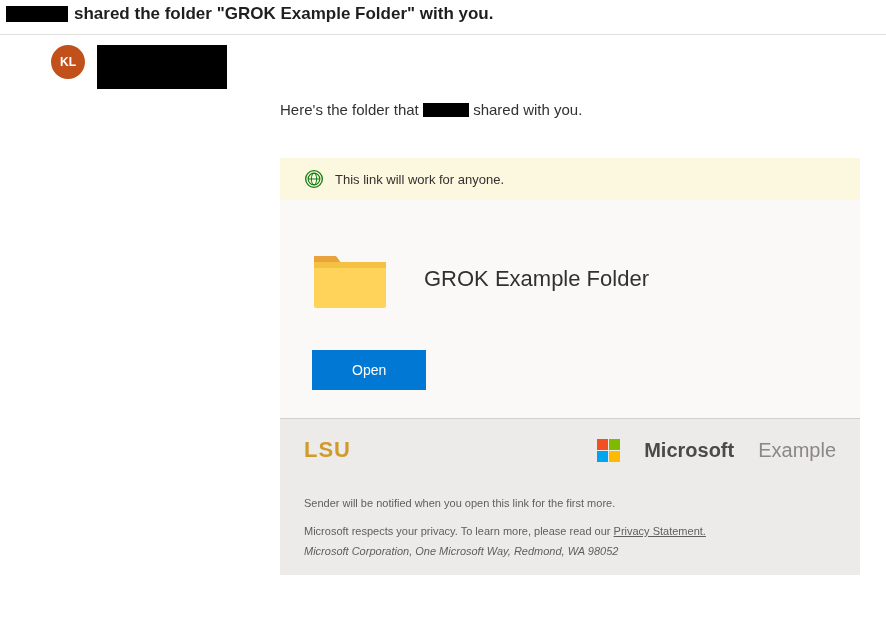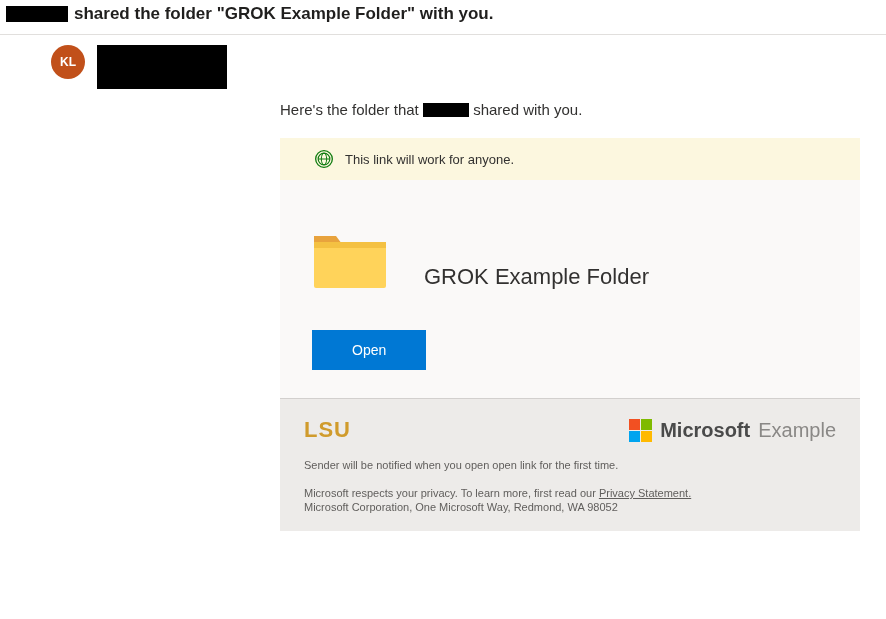--- a/index.html
+++ b/index.html
@@ -5,43 +5,43 @@
     * { margin:0; padding:0; box-sizing:border-box; }
     body { font-family:"Segoe UI",Tahoma,sans-serif; font-size:14px; color:#323130; background:#fff; width:886px; height:619px; }
     .subject-bar{ padding:4px 0 10px 6px; border-bottom:1px solid #e1dfdd;}
     .subject{font-size:17px;font-weight:600;color:#201f1e; display:flex;align-items:center;gap:6px;}
     .redact{background:#000;display:inline-block;height:16px;}
     .r-wide{width:62px;}
     .header-row{display:flex;align-items:flex-start;gap:12px;padding:10px 0 0 12px;margin-left:39px;}
     .avatar{width:34px;height:34px;border-radius:50%;background:#c1501a;color:#fff;display:flex;align-items:center;justify-content:center;font-size:12px;font-weight:600;flex-shrink:0;}
     .hdr-redact{width:130px;height:44px;background:#000;}
     .card-wrap{margin-left:280px;margin-top:12px;width:580px;}
-    .intro{font-size:15px;color:#323130;margin-bottom:20px;}
+    .intro{font-size:15px;color:#323130;margin-bottom:40px;}
     .intro .inline-redact{display:inline-block;width:46px;height:14px;background:#000;vertical-align:-2px;}
     .card{background:#faf9f8;}
-    .banner{background:#fcf7df;padding:11px 34px;display:flex;align-items:center;gap:11px;font-size:13px;color:#323130;}
+    .banner{background:#fcf7df;padding:11px 24px;display:flex;align-items:center;gap:11px;font-size:13px;color:#323130;}
     .card-body{background:#faf9f8;padding:48px 32px 28px 32px;}
-    .folder-row{display:flex;align-items:flex-end;gap:36px;margin-bottom:40px;}
+    .folder-row{display:flex;align-items:center;gap:36px;margin-bottom:40px;}
     .folder-name{font-size:22px;font-weight:300;color:#323130;}
     .open-btn{background:#0078d4;color:#fff;border:none;padding:12px 40px;font-size:14px;font-weight:400;cursor:pointer;}
     .divider{height:1px;background:#d2d0ce;margin:0;}
     .footer{background:#edebe9;padding:18px 24px;font-size:11px;color:#605e5c;}
-    .logos{display:flex;align-items:center;justify-content:space-between;margin-bottom:16px;}
+    .logos{display:flex;align-items:center;justify-content:space-between;margin-bottom:34px;}
     .lsu{font-size:22px;font-weight:800;color:#d09b2c;letter-spacing:1px;}
-    .ms-logo{display:flex;align-items:center;gap:8px;}
+    .ms-logo{display:flex;align-items:center;gap:24px;}
     .ms-tiles{display:grid;grid-template-columns:11px 11px;grid-template-rows:11px 11px;gap:1px;}
     .t1{background:#f25022;}
     .t2{background:#7fba00;}
     .t3{background:#00a4ef;}
     .t4{background:#ffb900;}
     .ms-text{font-size:20px;font-weight:600;color:#4a4a4a;}
     .od-text{font-size:20px;font-weight:400;color:#8a8886;}
     .notice{margin-bottom:16px;}
     .privacy a{color:#605e5c;}
-    .corp{margin-top:2px;}
+    .corp{margin-top:8px;font-style:italic;}
     svg{display:block;}
   </style>
 </head>
 <body>
 
 <div class="subject-bar">
   <div class="subject">
     <span class="redact r-wide"></span>
     <span>shared the folder "GROK Example Folder" with you.</span>
   </div>
@@ -95,20 +95,20 @@
           <span class="ms-tiles">
             <span class="t1"></span>
               <span class="t2"></span>
               <span class="t3"></span>
               <span class="t4"></span>
           </span>
           <span class="ms-text">Microsoft</span>
           <span class="od-text">Example</span>
         </div>
       </div>
-      <div class="notice">Sender will be notified when you open open link for the first time.</div>
+      <div class="notice">Sender will be notified when you open this link for the first more.</div>
       <div class="privacy">
-        <span>Microsoft respects your privacy. To learn more, first read our </span><a href="#">Privacy Statement.</a>
+        <span>Microsoft respects your privacy. To learn more, please read our </span><a href="#">Privacy Statement.</a>
       </div>
       <div class="corp">Microsoft Corporation, One Microsoft Way, Redmond, WA 98052</div>
     </div>
   </div>
 </div>
 
 </body></html>

